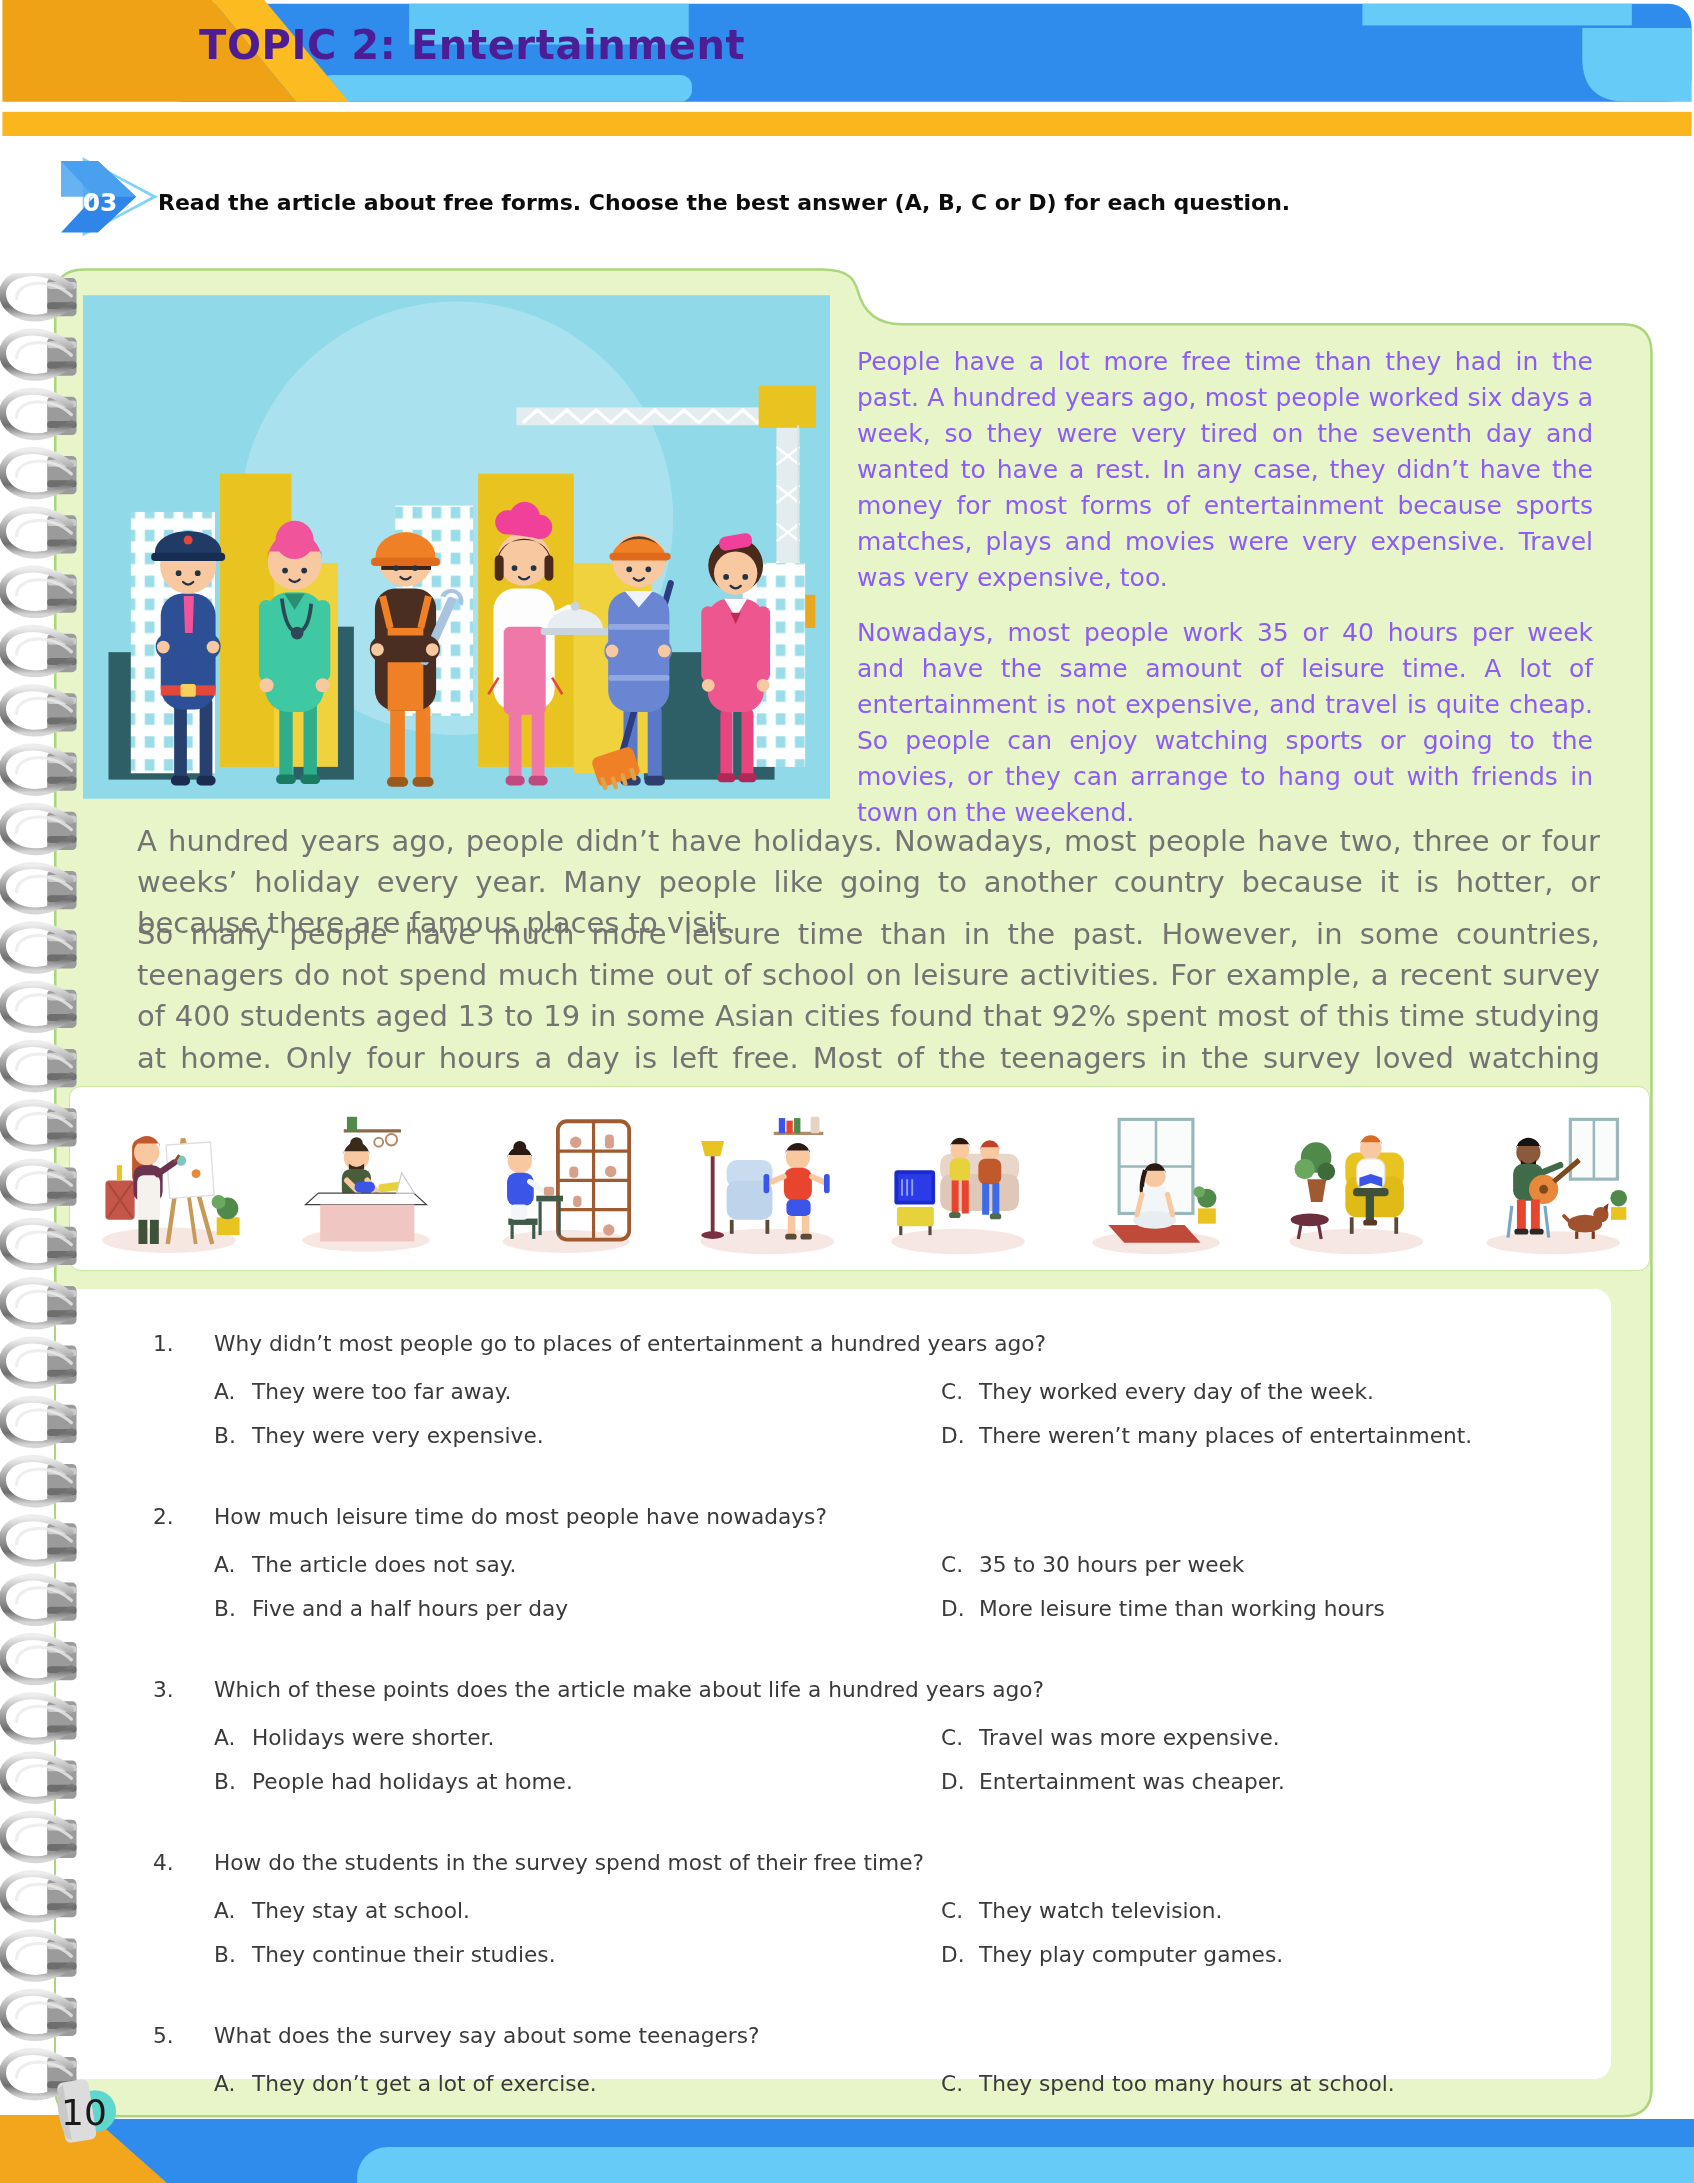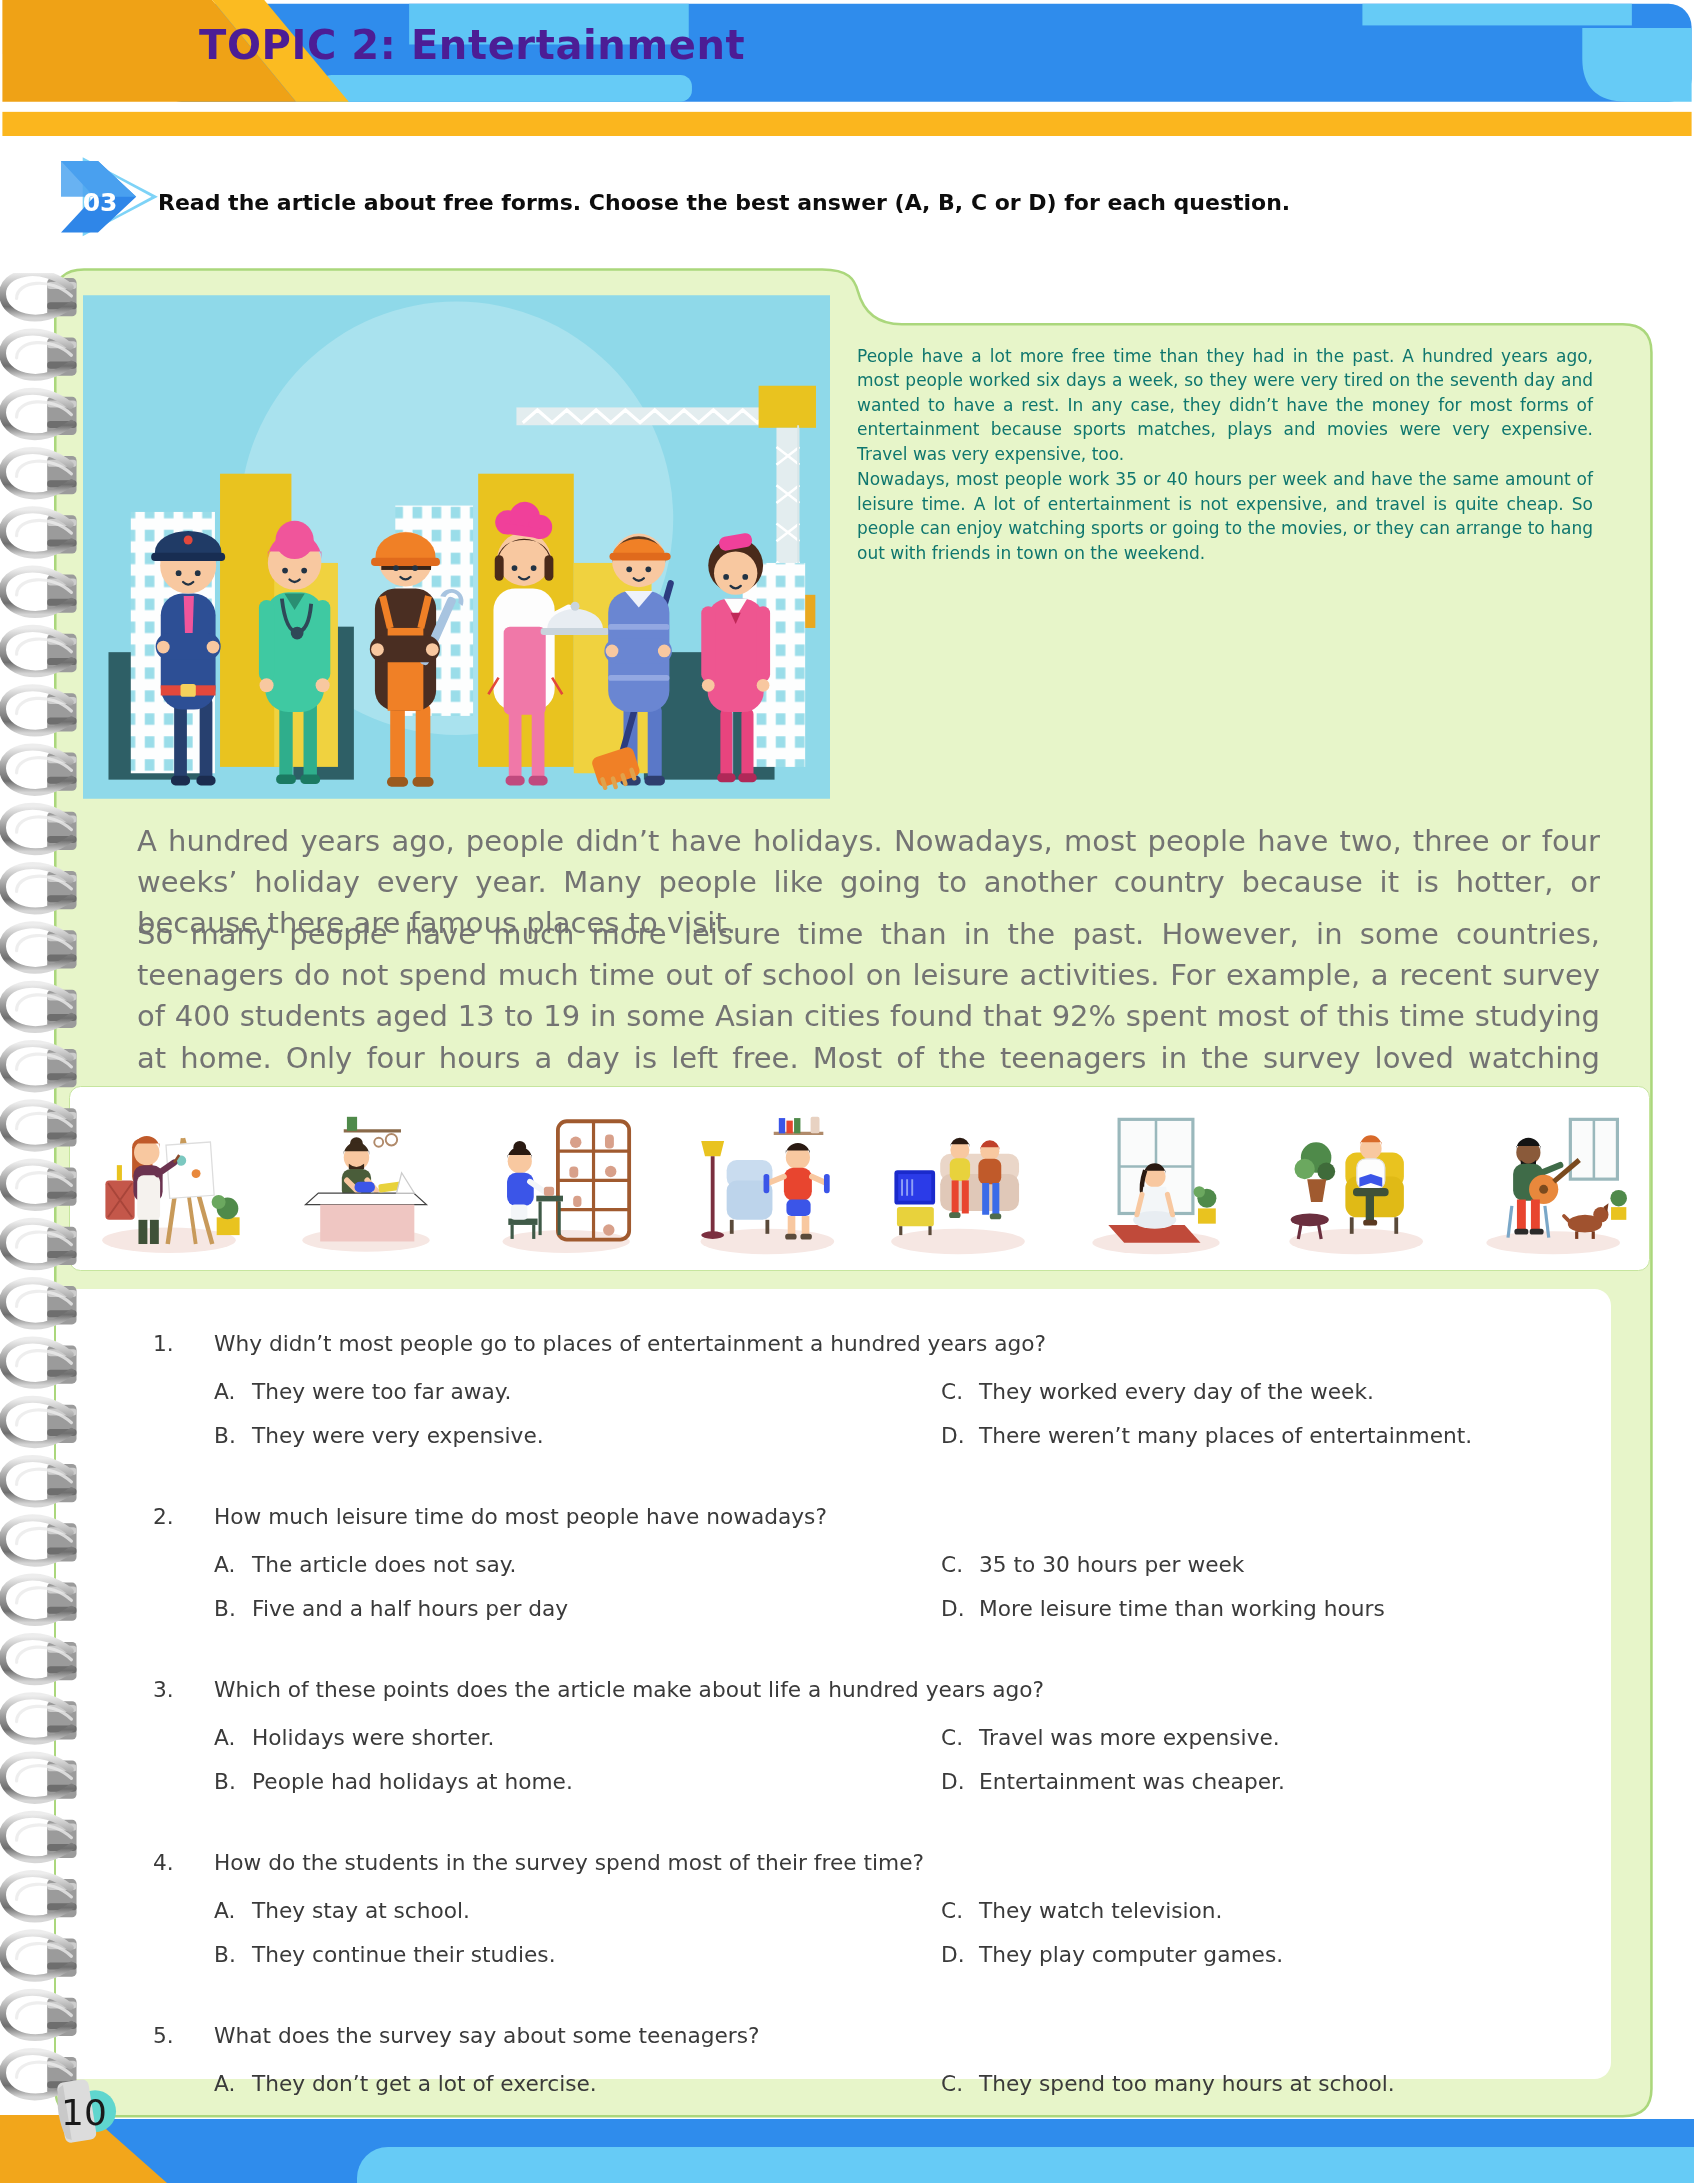--- a/index.html
+++ b/index.html
@@ -21,22 +21,22 @@
     font-size:22px; font-weight:700; color:#0d0d0d; }
 
   
   .panel-svg { position:absolute; left:54px; top:268px; }
 
   
   .workers { position:absolute; left:83px; top:295px; }
 
   
   .art-col { position:absolute; left:857px; top:344px; width:736px;
-    font-size:17px; line-height:1.44; color:#0f766e; text-align:justify; }
-  .art-col p + p { margin-top:1px; }
+    font-size:25px; line-height:1.44; color:#8b5cf6; text-align:justify; }
+  .art-col p + p { margin-top:19px; }
   .art-full { position:absolute; width:1463px; left:137px;
     font-size:29px; line-height:1.42; color:#737373; text-align:justify; }
 
   
   .strip { position:absolute; left:69px; top:1086px; width:1581px; height:185px;
     background:#ffffff; border:1.9px solid #C6E59E; border-radius:11.5px;
     display:flex; align-items:center; justify-content:space-around; }
   .strip svg { display:block; }
 
   

